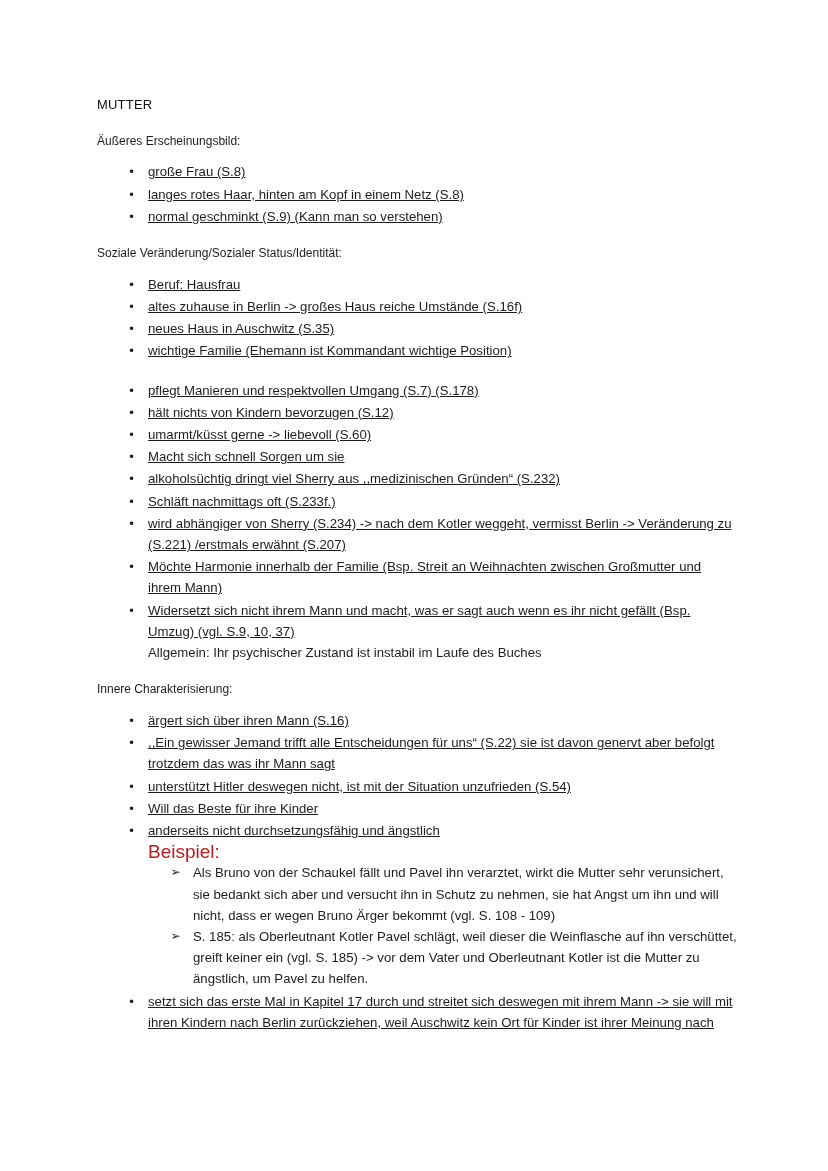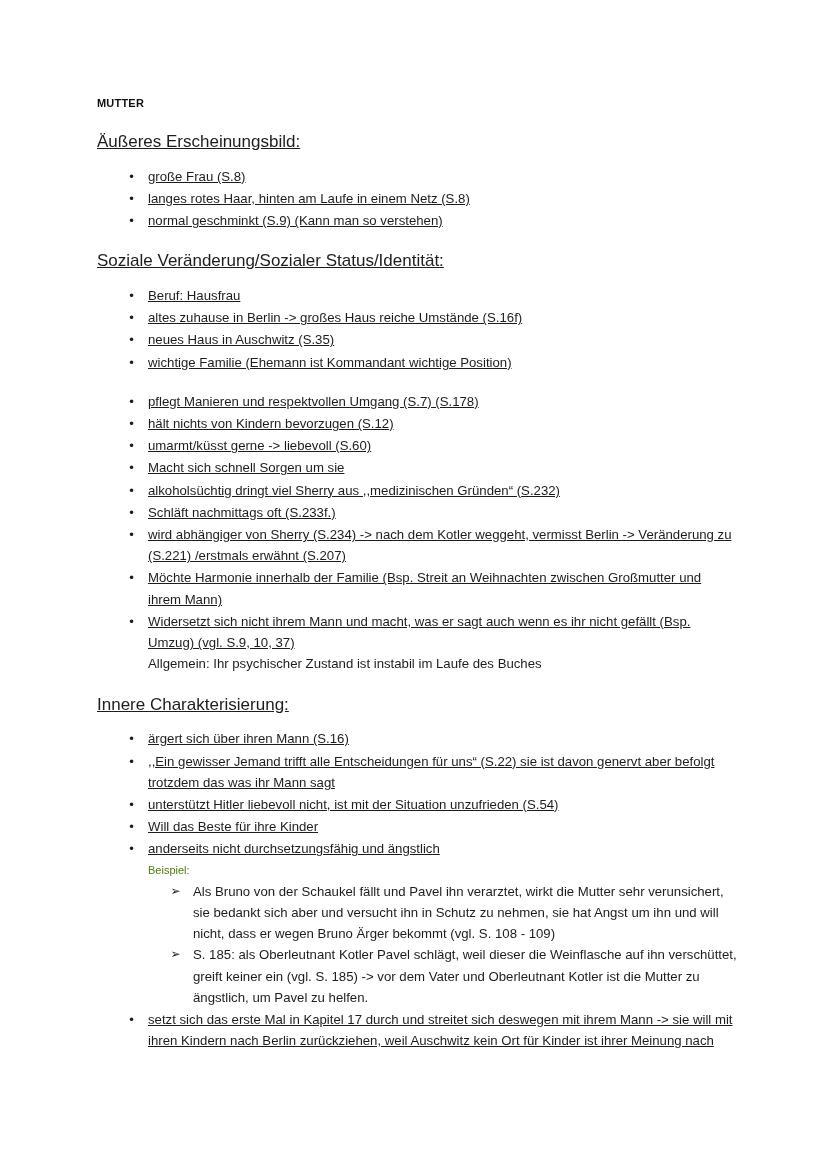--- a/index.html
+++ b/index.html
@@ -24,34 +24,33 @@
   }
   .doc-body {
     position: absolute;
     left: 97px;
     top: 96px;
     width: 640px;
   }
 
   
   .doc-title {
-    font-size: 11px;
-    font-weight: bold;
+    font-size: 13px;
+    font-weight: normal;
     letter-spacing: 0.2px;
     color: #111111;
     margin: 0 0 19px 0;
     line-height: 1.35;
   }
   .section-heading {
-    font-size: 17px;
+    font-size: 12px;
     font-weight: normal;
     color: #1d1d1d;
     margin: 0 0 12px 0;
     line-height: 1.4;
-    text-decoration: underline;
   }
   .section {
     margin-bottom: 18px;
   }
   .section:last-child {
     margin-bottom: 2px;
   }
 
   
   ul.bullets {
@@ -103,23 +102,23 @@
     position: absolute;
     left: 21px;
     top: 0;
     width: 13px;
     text-align: center;
     font-size: 12px;
     line-height: 21.6px;
     color: #1d1d1d;
   }
   .sub-label {
-    font-size: 11px;
-    line-height: 21.2px;
-    color: #4d7c0f;
+    font-size: 19px;
+    line-height: 21.2px;
+    color: #b91c1c;
     display: block;
   }
 </style>
 </head>
 <body>
 
 <div class="page">
   <div class="doc-body">
 
     <h1 class="doc-title">MUTTER</h1>
@@ -127,21 +126,21 @@
     <div id="sections-root">
         <div class="section">
           <div class="section-heading">Äußeres Erscheinungsbild:</div>
           <ul class="bullets">
             <li>
               <span class="bullet-dot">•</span>
               <span class="li-text">große Frau (S.8)</span>
             </li>
             <li>
               <span class="bullet-dot">•</span>
-              <span class="li-text">langes rotes Haar, hinten am Laufe in einem Netz (S.8)</span>
+              <span class="li-text">langes rotes Haar, hinten am Kopf in einem Netz (S.8)</span>
             </li>
             <li>
               <span class="bullet-dot">•</span>
               <span class="li-text">normal geschminkt (S.9) (Kann man so verstehen)</span>
             </li>
           </ul>
         </div>
         <div class="section">
           <div class="section-heading">Soziale Veränderung/Sozialer Status/Identität:</div>
           <ul class="bullets">
@@ -210,21 +209,21 @@
             <li>
               <span class="bullet-dot">•</span>
               <span class="li-text">ärgert sich über ihren Mann (S.16)</span>
             </li>
             <li>
               <span class="bullet-dot">•</span>
               <span class="li-text">,,Ein gewisser Jemand trifft alle Entscheidungen für uns“ (S.22) sie ist davon genervt aber befolgt trotzdem das was ihr Mann sagt</span>
             </li>
             <li>
               <span class="bullet-dot">•</span>
-              <span class="li-text">unterstützt Hitler liebevoll nicht, ist mit der Situation unzufrieden (S.54)</span>
+              <span class="li-text">unterstützt Hitler deswegen nicht, ist mit der Situation unzufrieden (S.54)</span>
             </li>
             <li>
               <span class="bullet-dot">•</span>
               <span class="li-text">Will das Beste für ihre Kinder</span>
             </li>
             <li>
               <span class="bullet-dot">•</span>
               <span class="li-text">anderseits nicht durchsetzungsfähig und ängstlich</span>
               <span class="sub-label">Beispiel:</span>
               <ul class="arrows">

